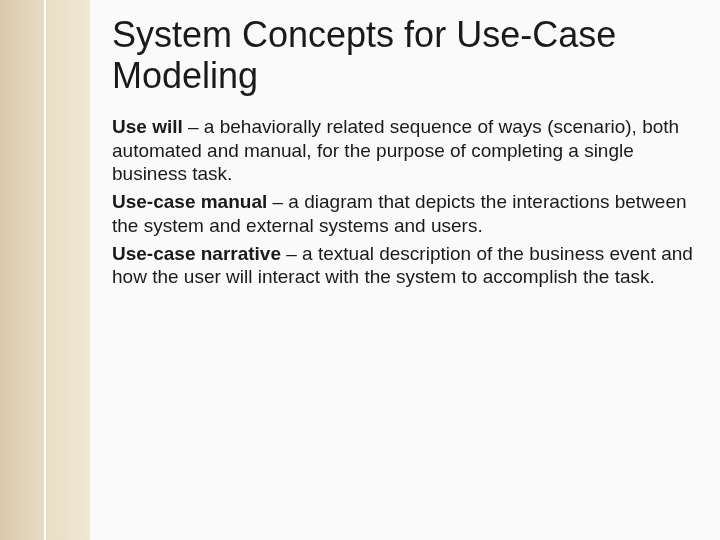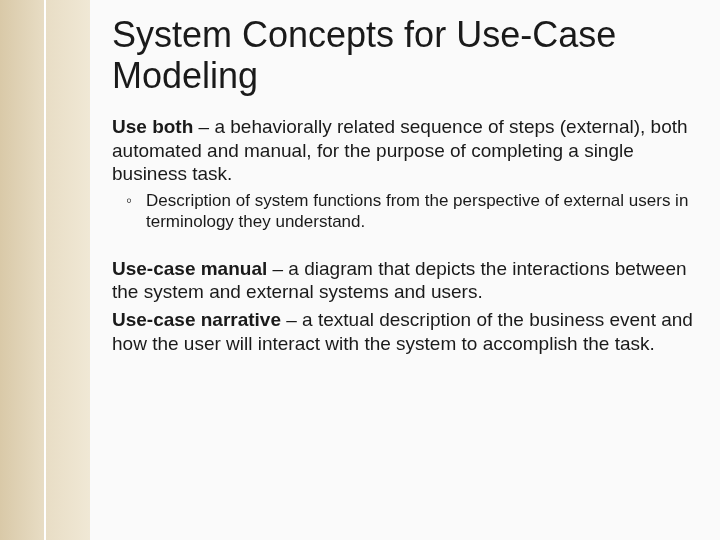--- a/index.html
+++ b/index.html
@@ -93,25 +93,22 @@
 <div class="decorative-band">
   <div class="band-left"></div>
   <div class="band-right"></div>
   <div class="band-divider"></div>
 </div>
 
 <div class="content">
   <h1 class="title">System Concepts for Use-Case Modeling</h1>
 
   <p class="definition">
-    <span class="term">Use both</span><span> – a behaviorally related sequence of steps (external), both automated and manual, for the purpose of completing a single business task.</span>
+    <span class="term">Use will</span><span> – a behaviorally related sequence of ways (scenario), both automated and manual, for the purpose of completing a single business task.</span>
   </p>
-  <ul class="sublist">
-    <li>Description of system functions from the perspective of external users in terminology they understand.</li>
-  </ul>
 
   <p class="definition">
     <span class="term">Use-case manual</span><span> – a diagram that depicts the interactions between the system and external systems and users.</span>
   </p>
 
   <p class="definition block-last">
     <span class="term">Use-case narrative</span><span> – a textual description of the business event and how the user will interact with the system to accomplish the task.</span>
   </p>
 </div>
 

